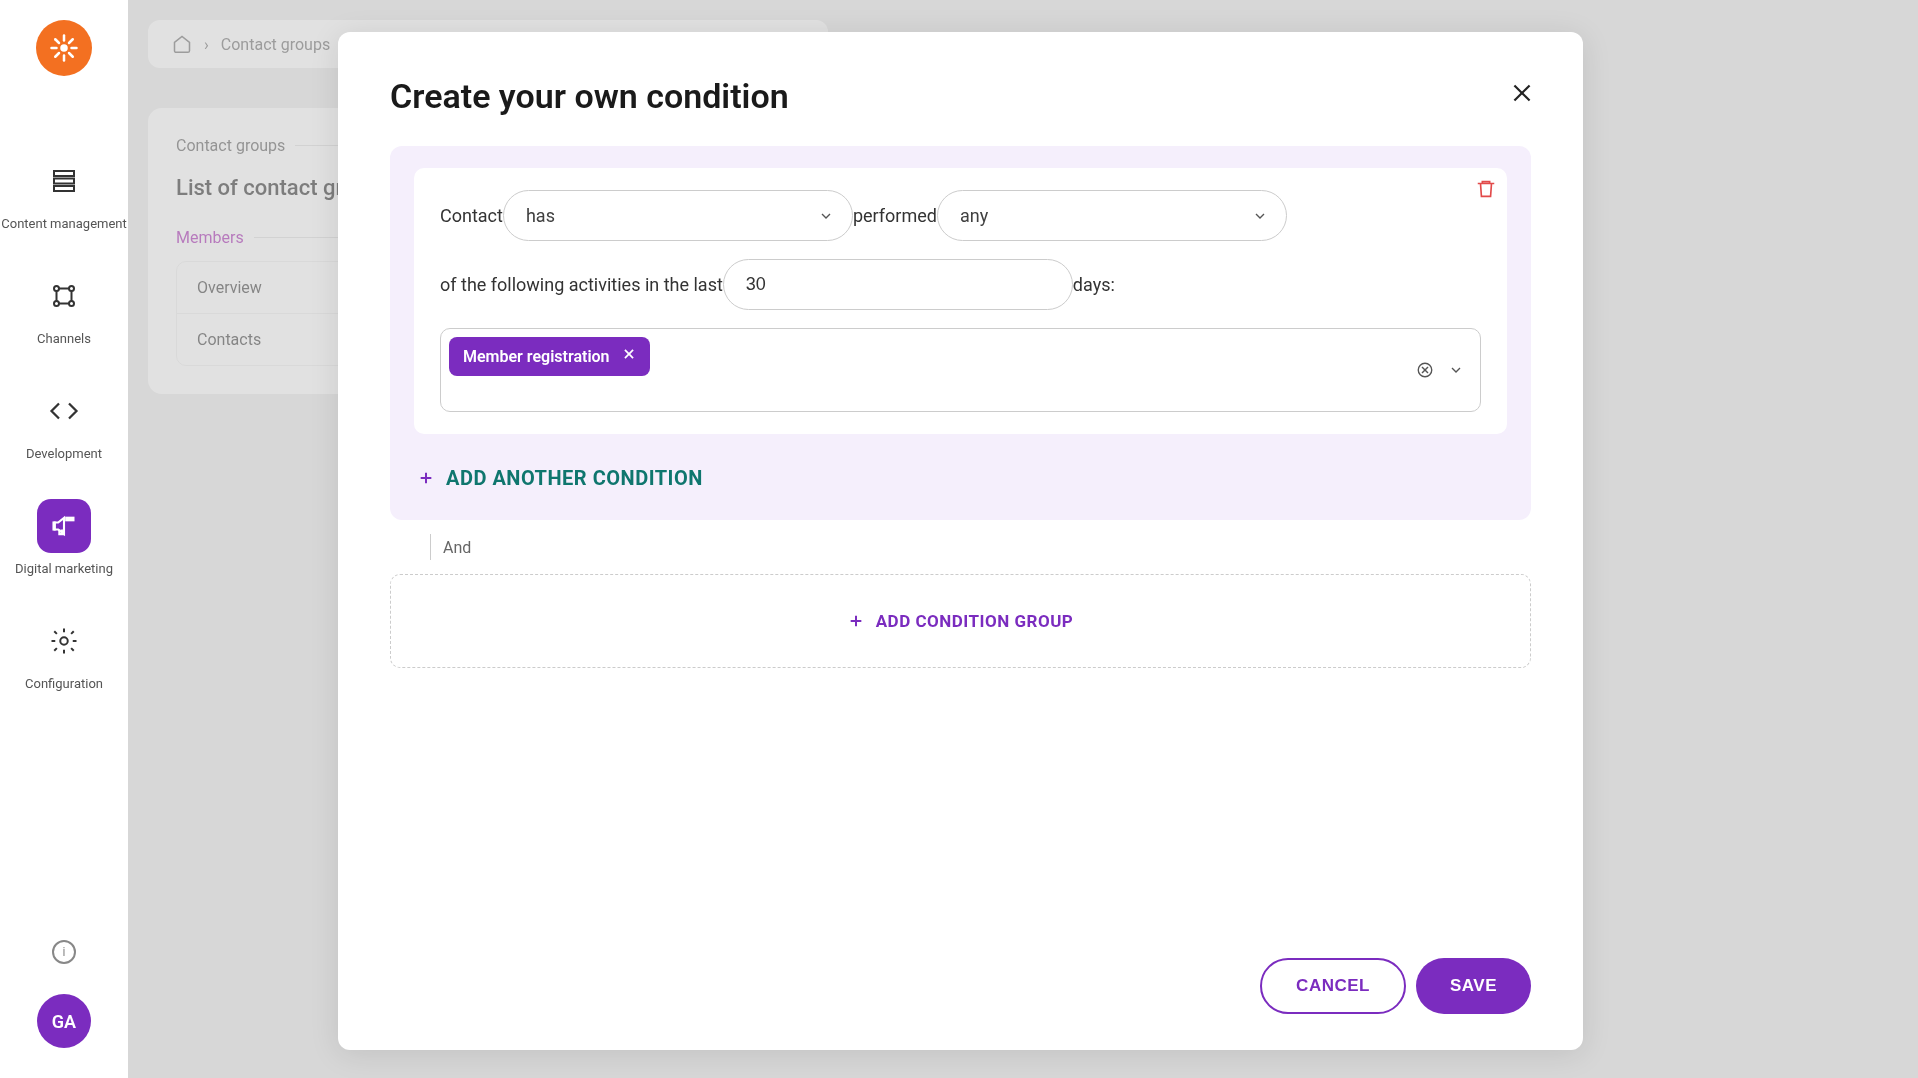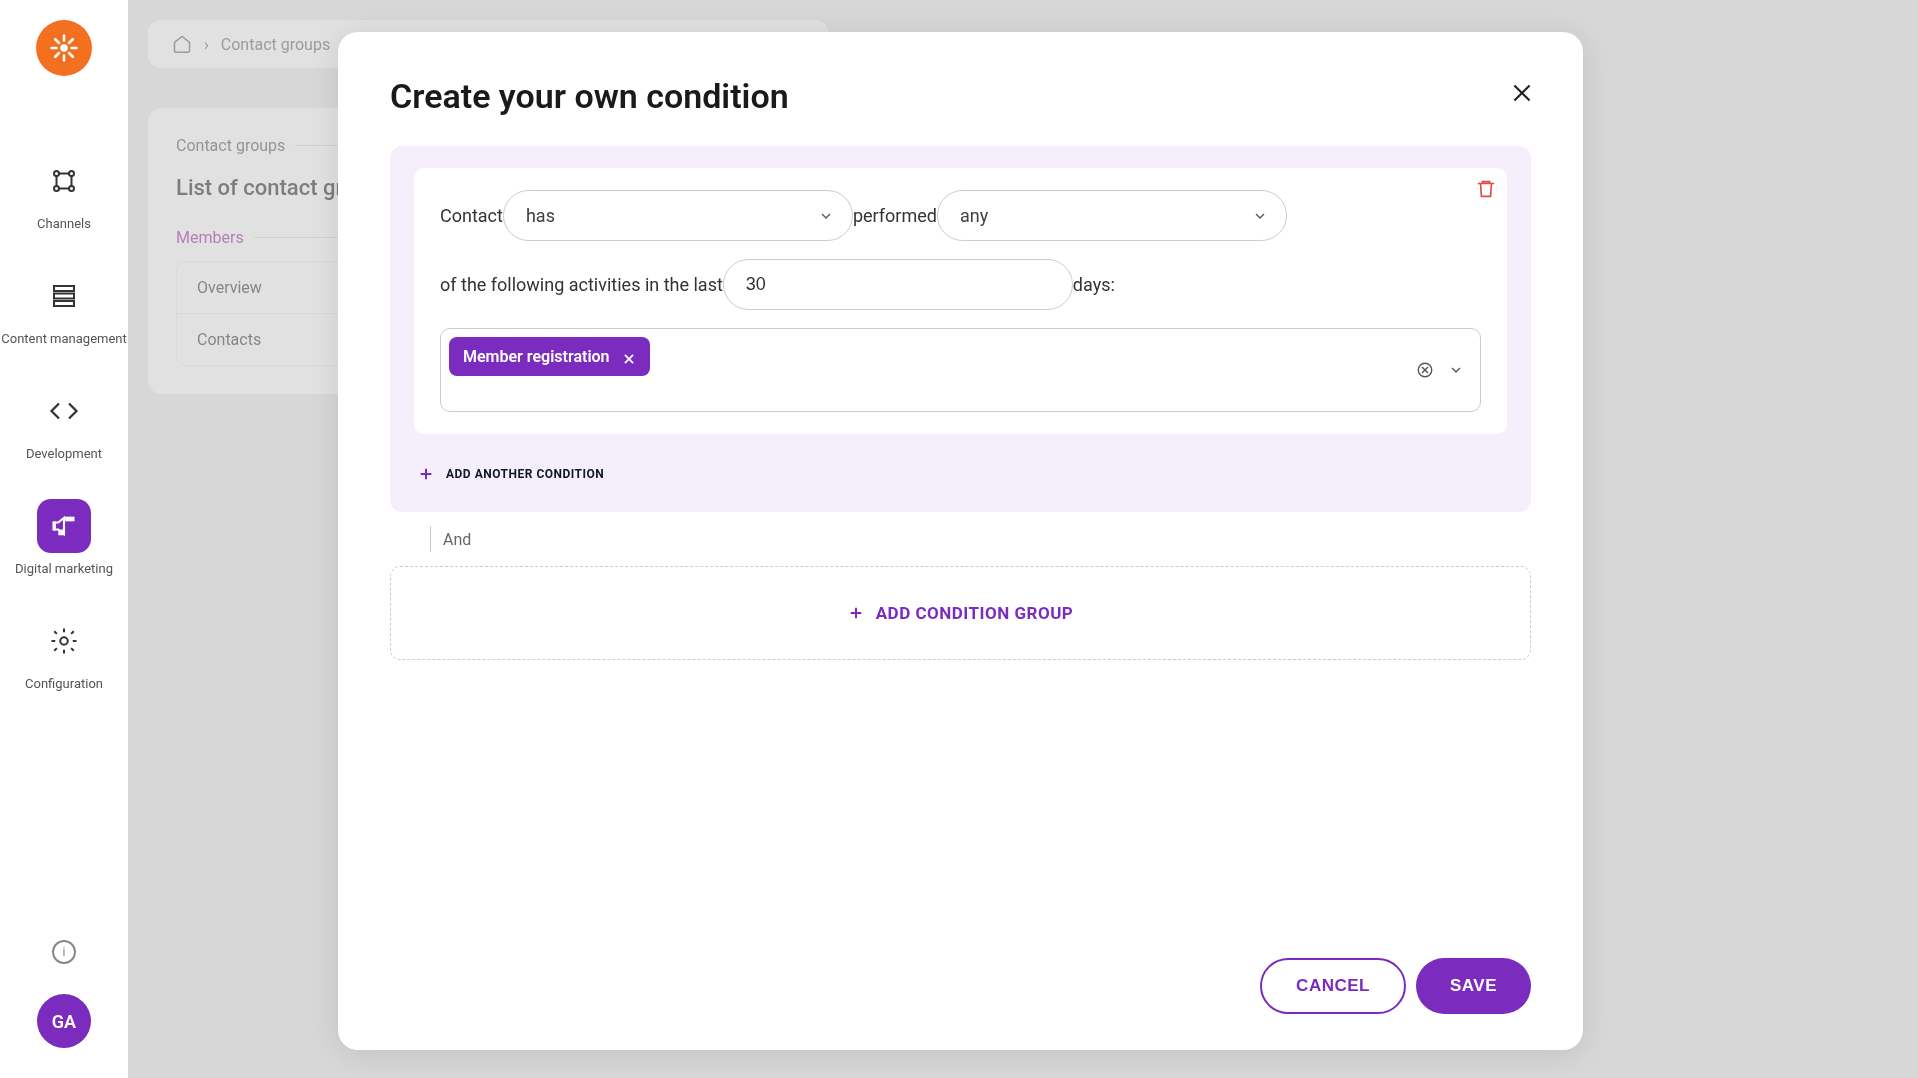--- a/index.html
+++ b/index.html
@@ -169,21 +169,21 @@
 }
 
 
 .modal {
   position: absolute;
   left: 338px;
   top: 32px;
   width: 1245px;
   height: 1018px;
   background: #fff;
-  border-radius: 20px;
+  border-radius: 12px;
   display: flex;
   flex-direction: column;
   padding: 44px 52px 36px 52px;
   box-shadow: 0 4px 30px rgba(0,0,0,0.1);
 }
 .modal-title {
   font-size: 34px;
   font-weight: 600;
   color: #1a1a1a;
   margin-bottom: 30px;
@@ -265,21 +265,21 @@
   cursor: pointer;
 }
 .chip {
   background: #7b2cbf;
   color: #fff;
   border-radius: 8px;
   padding: 10px 14px;
   font-size: 16px;
   font-weight: 600;
   display: inline-flex;
-  align-items: flex-end;
+  align-items: flex-start;
   gap: 12px;
 }
 .chip-x {
   cursor: pointer;
 }
 .ms-clear {
   position: absolute;
   right: 46px;
   top: 50%;
   transform: translateY(-50%);
@@ -290,23 +290,23 @@
   right: 16px;
   top: 50%;
   transform: translateY(-50%);
   cursor: pointer;
 }
 
 .add-another {
   display: flex;
   align-items: center;
   gap: 12px;
-  color: #0f172a;
+  color: #0f766e;
   font-weight: 700;
-  font-size: 12px;
+  font-size: 20px;
   letter-spacing: 0.5px;
   cursor: pointer;
   padding: 8px 4px;
 }
 
 .and-connector {
   margin: 14px 0 14px 40px;
   padding-left: 12px;
   border-left: 1px solid #ccc;
   color: #666;
@@ -374,39 +374,39 @@
         <line x1="16" y1="16" x2="19" y2="19"></line>
         <line x1="5" y1="19" x2="8" y2="16"></line>
         <line x1="16" y1="8" x2="19" y2="5"></line>
       </g>
     </svg>
   </div>
 
   <div class="nav-item">
     <div class="nav-icon-wrap">
       <svg width="30" height="30" viewBox="0 0 24 24" fill="none" stroke="#333" stroke-width="1.6">
+        <rect x="4" y="4" width="16" height="4"></rect>
+        <rect x="4" y="10" width="16" height="4"></rect>
+        <rect x="4" y="16" width="16" height="4"></rect>
+      </svg>
+    </div>
+    <div class="nav-label">Content management</div>
+  </div>
+
+  <div class="nav-item">
+    <div class="nav-icon-wrap">
+      <svg width="30" height="30" viewBox="0 0 24 24" fill="none" stroke="#333" stroke-width="1.6">
         <circle cx="6" cy="6" r="2"></circle>
           <circle cx="18" cy="6" r="2"></circle>
         <circle cx="6" cy="18" r="2"></circle>
           <circle cx="18" cy="18" r="2"></circle>
         <path d="M8 6h8M6 8v8M18 8v8M8 18h8"></path>
       </svg>
     </div>
     <div class="nav-label">Channels</div>
-  </div>
-
-  <div class="nav-item">
-    <div class="nav-icon-wrap">
-      <svg width="30" height="30" viewBox="0 0 24 24" fill="none" stroke="#333" stroke-width="1.6">
-        <rect x="4" y="4" width="16" height="4"></rect>
-        <rect x="4" y="10" width="16" height="4"></rect>
-        <rect x="4" y="16" width="16" height="4"></rect>
-      </svg>
-    </div>
-    <div class="nav-label">Content management</div>
   </div>
 
   <div class="nav-item">
     <div class="nav-icon-wrap">
       <svg width="30" height="30" viewBox="0 0 24 24" fill="none" stroke="#333" stroke-width="1.8">
         <path d="M8 6l-6 6 6 6M16 6l6 6-6 6"></path>
       </svg>
     </div>
     <div class="nav-label">Development</div>
   </div>

